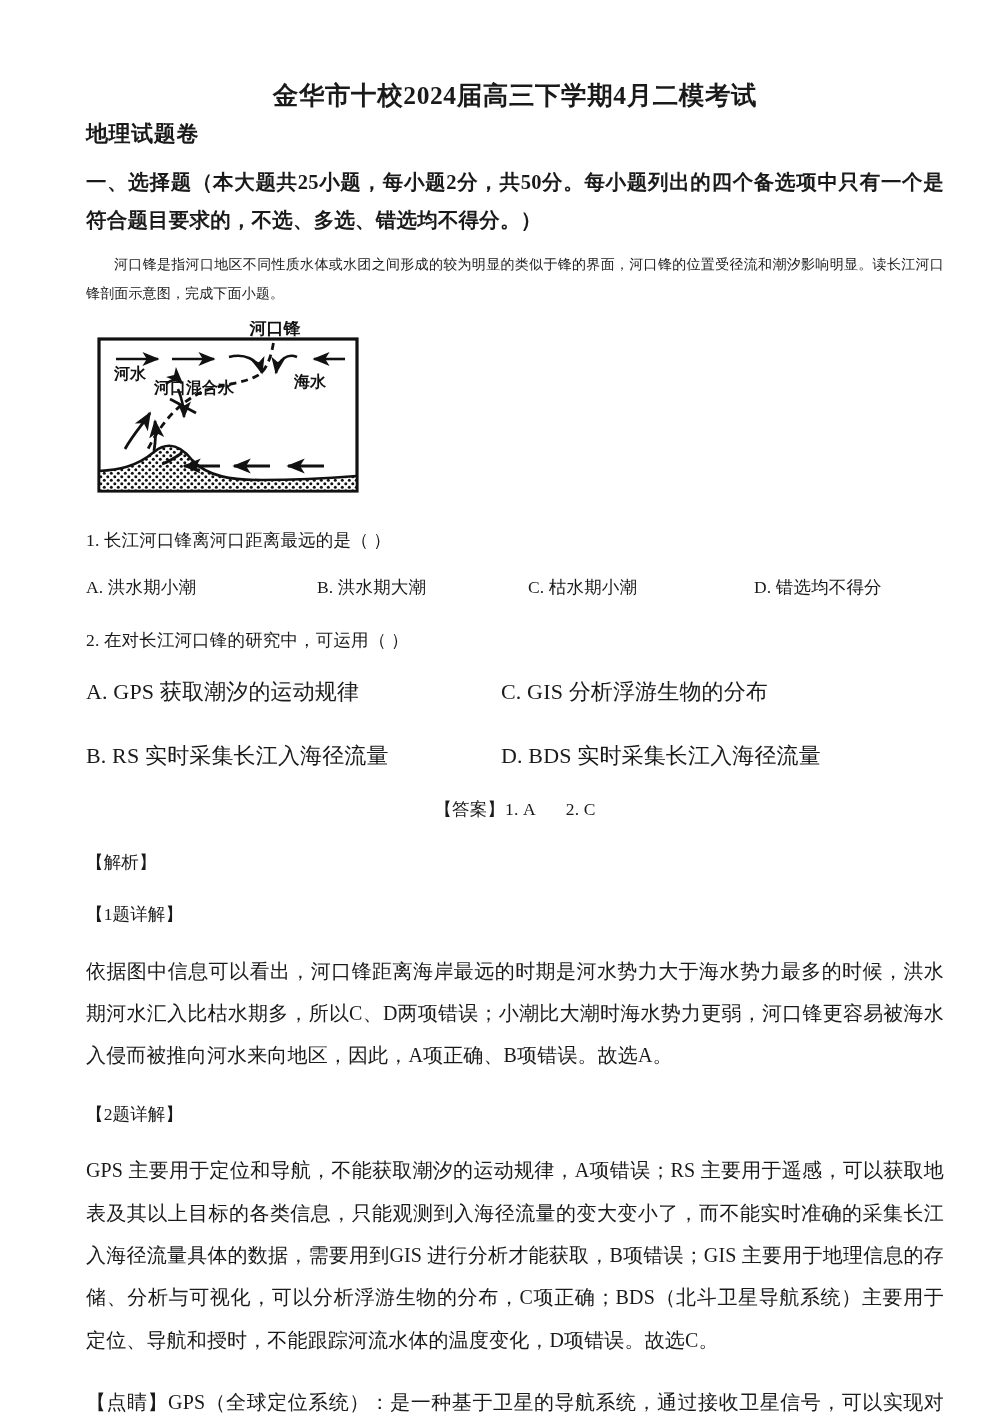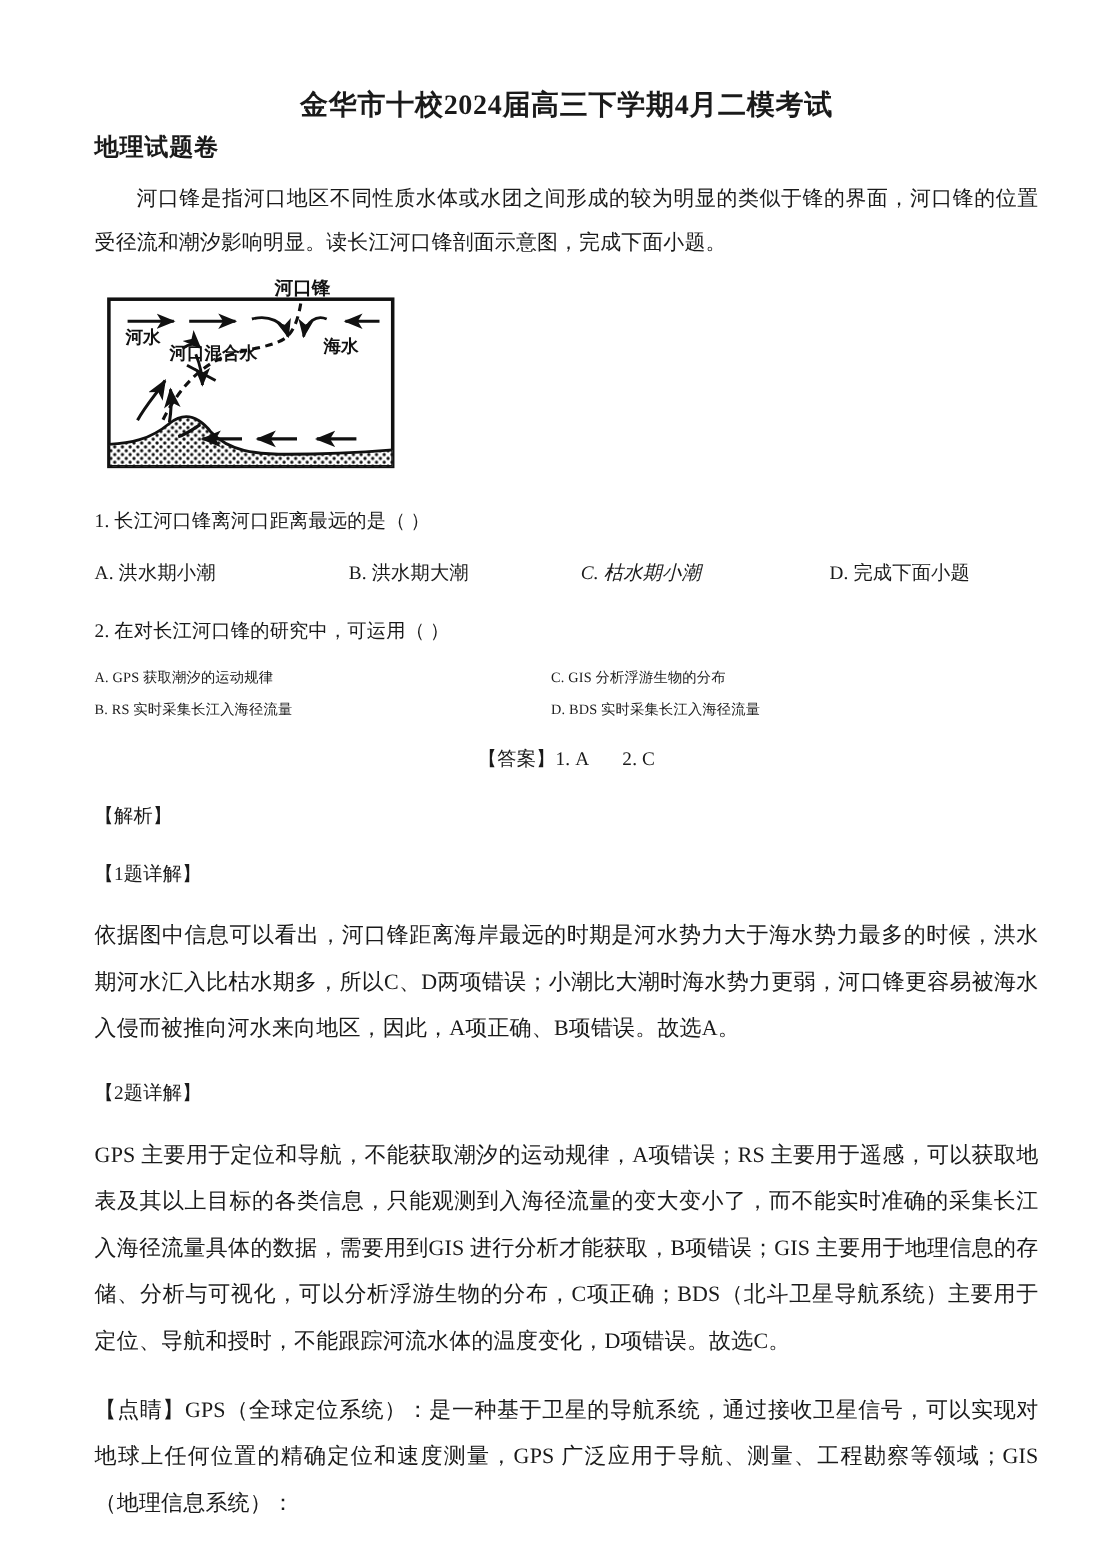--- a/index.html
+++ b/index.html
@@ -42,21 +42,21 @@
     font-weight: bold;
     font-size: 20.5px;
     line-height: 1.82;
     letter-spacing: 0.2px;
     margin: 14px 0 0 0;
     text-align: justify;
     text-justify: inter-ideograph;
   }
 
   .intro {
-    font-size: 19px;
+    font-size: 14px;
     line-height: 2.12;
     text-indent: 2em;
     margin: 11px 0 0 0;
     text-align: justify;
     text-justify: inter-ideograph;
     letter-spacing: 0.15px;
   }
 
   
   .figure-wrap {
@@ -80,28 +80,28 @@
   .opts-row {
     display: flex;
     font-size: 17.5px;
     line-height: 2.0;
     margin-top: 12px;
     letter-spacing: 0.15px;
     gap: 16px;
   }
   .opts-row.q1 > div:nth-child(1) { width: 215px; }
   .opts-row.q1 > div:nth-child(2) { width: 195px; }
-  .opts-row.q1 > div:nth-child(3) { width: 210px; font-style: italic; }
+  .opts-row.q1 > div:nth-child(3) { width: 210px; }
   .opts-row.q1 > div:nth-child(4) { width: auto; }
 
   .opts-grid {
     display: grid;
     grid-template-columns: 415px 1fr;
-    row-gap: 3px;
-    font-size: 13px;
+    row-gap: 20px;
+    font-size: 22px;
     line-height: 2.0;
     margin-top: 12px;
     letter-spacing: 0.15px;
   }
 
   .answer-line {
     font-size: 17.5px;
     line-height: 2.0;
     margin-top: 14px;
     letter-spacing: 0.15px;
@@ -126,20 +126,21 @@
   }
 </style>
 </head>
 <body>
 
 <div class="page">
 
   <h1 class="doc-title">金华市十校2024届高三下学期4月二模考试</h1>
   <h2 class="doc-subtitle">地理试题卷</h2>
 
+  <p class="section-heading">一、选择题（本大题共25小题，每小题2分，共50分。每小题列出的四个备选项中只有一个是符合题目要求的，不选、多选、错选均不得分。）</p>
 
   <p class="intro">河口锋是指河口地区不同性质水体或水团之间形成的较为明显的类似于锋的界面，河口锋的位置受径流和潮汐影响明显。读长江河口锋剖面示意图，完成下面小题。</p>
 
   <div class="figure-wrap">
     <svg width="272" height="178" viewBox="0 0 272 178" xmlns="http://www.w3.org/2000/svg">
       <defs>
         <pattern id="stipple" width="7" height="7" patternUnits="userSpaceOnUse">
           <rect width="7" height="7" fill="#ffffff"></rect>
           <circle cx="1.8" cy="1.8" r="1.5" fill="#111111"></circle>
           <circle cx="5.3" cy="5.3" r="1.5" fill="#111111"></circle>
@@ -190,21 +191,21 @@
   </div>
 
   <p class="q-stem">
     <span>1.</span>
     <span>长江河口锋离河口距离最远的是（    ）</span>
   </p>
   <div class="opts-row q1">
     <div>A. 洪水期小潮</div>
     <div>B. 洪水期大潮</div>
     <div>C. 枯水期小潮</div>
-    <div>D. 完成下面小题</div>
+    <div>D. 错选均不得分</div>
   </div>
 
   <p class="q-stem tight">
     <span>2.</span>
     <span>在对长江河口锋的研究中，可运用（    ）</span>
   </p>
   <div class="opts-grid">
     <div>A. GPS 获取潮汐的运动规律</div>
     <div>C. GIS 分析浮游生物的分布</div>
     <div>B. RS 实时采集长江入海径流量</div>

